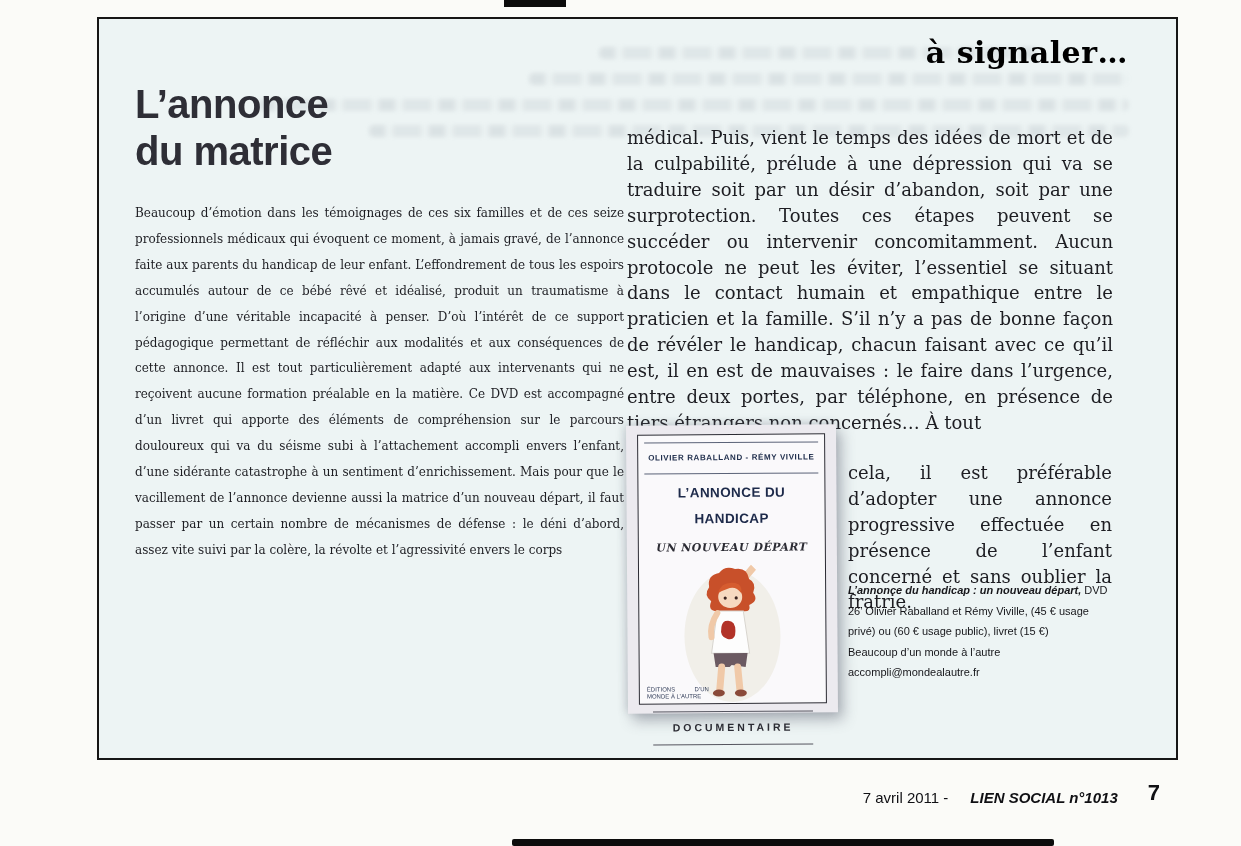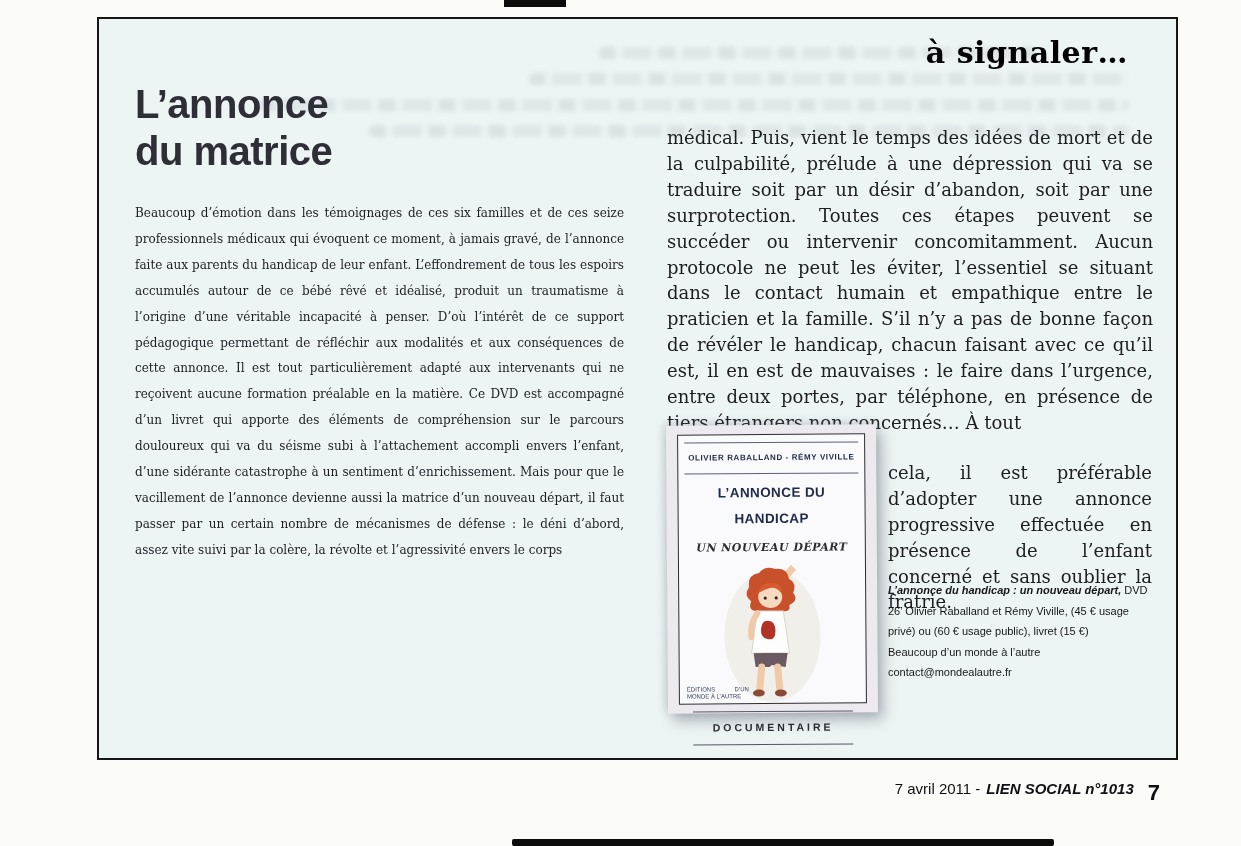--- a/index.html
+++ b/index.html
@@ -41,21 +41,21 @@
     font-family:"Liberation Sans", sans-serif; font-weight:bold;
     font-size:40px; line-height:1.17; color:#2e2e36; letter-spacing:-0.5px;
   }
 
   .col-left {
     position:absolute; left:36px; top:182px; width:489px;
     font-size:12px; line-height:25.9px; text-align:justify; color:#1d1d22;
   }
 
   .col-right {
-    position:absolute; left:568px; top:106px; width:486px;
+    position:absolute; left:528px; top:106px; width:486px;
     font-size:18px; line-height:25.9px; text-align:justify; color:#1d1d22;
   }
   .rc-top { display:block; }
   .rc-wrap { display:block; width:264px; margin-left:221px; margin-top:24px; }
 
   
   .dvd-cover {
     position:absolute; left:0; top:300px; width:210px; height:288px;
     background:#eceaef; padding:9px 11px;
     box-shadow:5px 7px 14px rgba(90,95,110,0.45), -2px -2px 8px rgba(120,125,140,0.28);
@@ -104,21 +104,21 @@
     position:absolute; left:221px; top:455px; width:268px;
     font-family:"Liberation Sans", sans-serif;
     font-size:11px; line-height:20.5px; color:#16161a; text-align:left;
   }
   .cap-bold { font-weight:bold; font-style:italic; }
   .cap-line { display:block; }
 
   .footer {
     position:absolute; right:81px; top:780px;
     font-family:"Liberation Sans", sans-serif; font-size:15px; color:#101014;
-    display:flex; align-items:flex-start; gap:6px;
+    display:flex; align-items:flex-end; gap:22px;
   }
   .footer-mag { font-weight:bold;font-style:italic; }
   .footer-page { font-weight:bold; font-size:22px; margin-left:8px; }
 </style>
 </head>
 <body>
 
 <div class="scan-page">
 
   <div class="scan-mark top"></div>
@@ -170,21 +170,21 @@
             </svg>
           </div>
           <div class="dvd-category">DOCUMENTAIRE</div>
           <div class="dvd-logo">Éditions d’un monde à l’autre</div>
         </div>
       </div>
 
       <div class="caption">
         <span class="cap-bold">L’annonce du handicap : un nouveau départ,</span><span> DVD 26’ Olivier Raballand et Rémy Viville, (45 € usage privé) ou (60 € usage public), livret (15 €)</span>
         <span class="cap-line">Beaucoup d’un monde à l’autre</span>
-        <span class="cap-line">contact@mondealautre.fr</span>
+        <span class="cap-line">accompli@mondealautre.fr</span>
       </div>
     </div>
 
   </div>
 
   <div class="footer">
     <span class="footer-date">7 avril 2011 -</span>
     <span class="footer-mag">LIEN SOCIAL n°1013</span>
     <span class="footer-page">7</span>
   </div>

